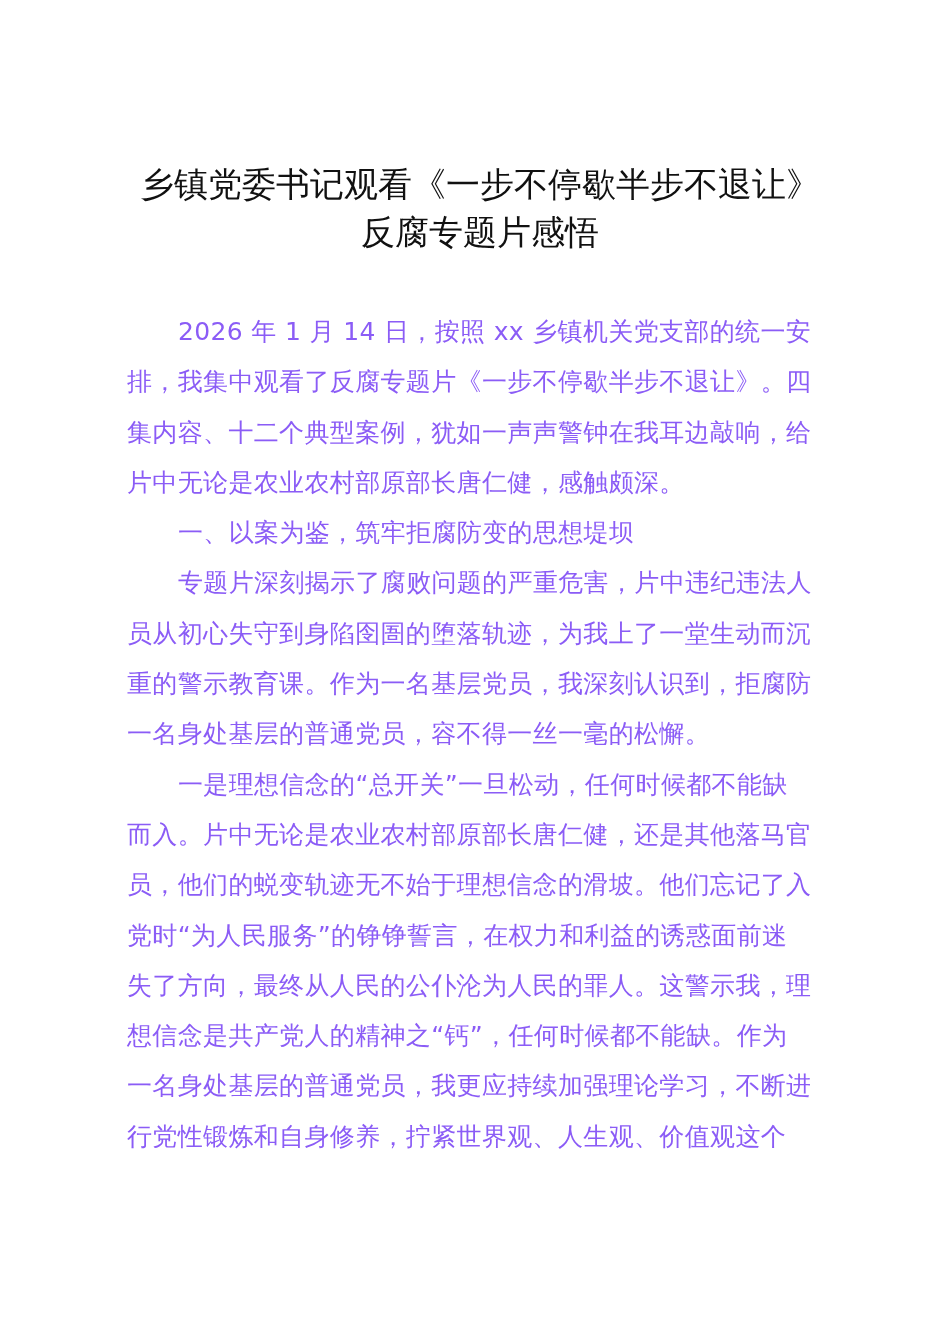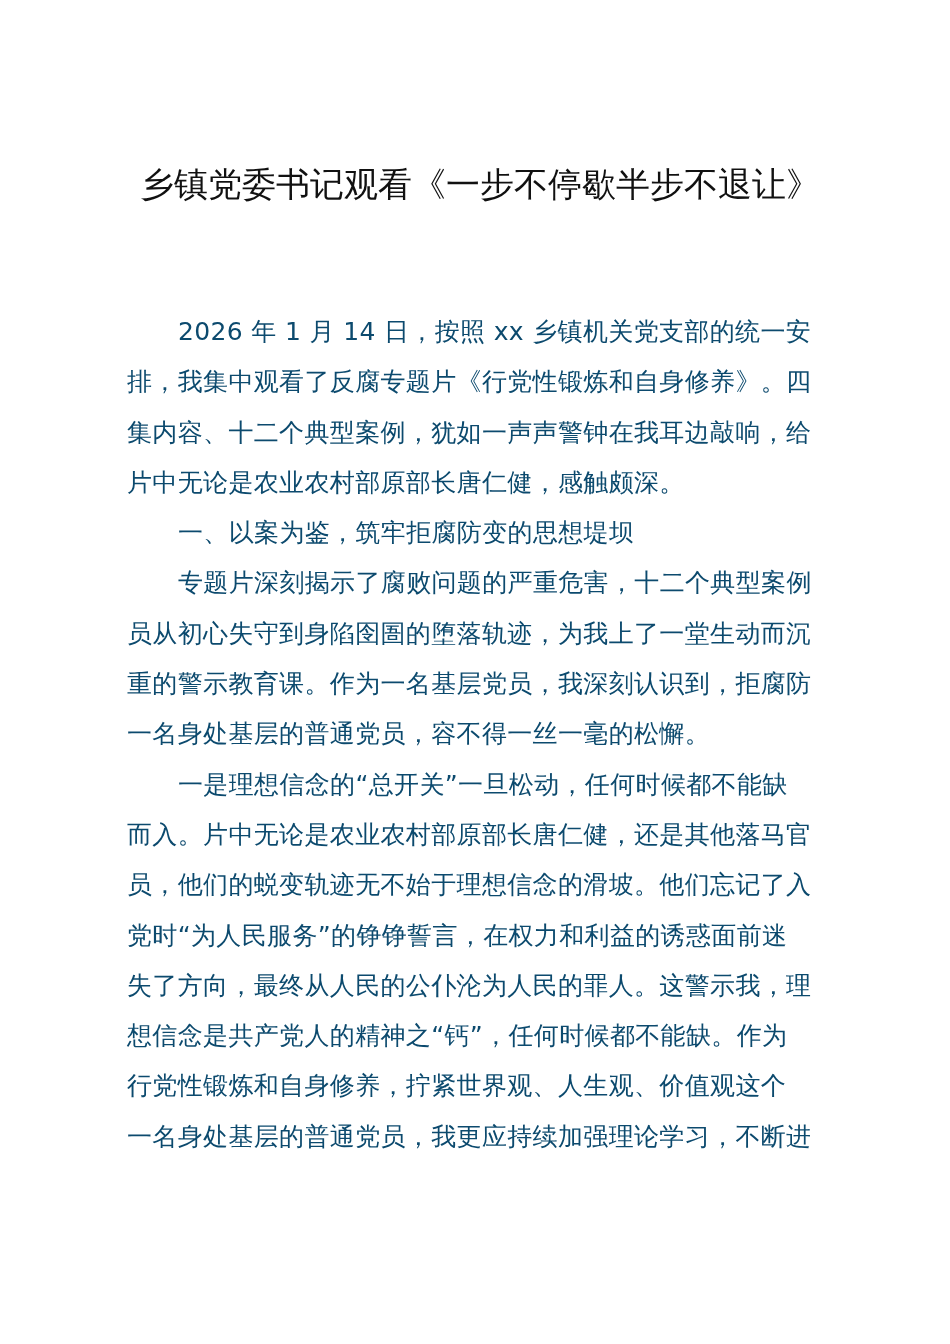--- a/index.html
+++ b/index.html
@@ -44,66 +44,67 @@
     top: 307px;
     width: 706px;
   }
   .para {
     font-size: 25px;
     line-height: 50.3px;
     margin: 0;
     text-align: justify;
     text-indent: 2.05em;
     letter-spacing: 0.35px;
-    color: #0c4a6e;
+    color: #8b5cf6;
   }
   .line {
     display: block;
     white-space: nowrap;
   }
   .para .line.indent {
     padding-left: 51px;
   }
   .para.no-indent { text-indent: 0; }
   .para .line { text-indent: 0; }
 </style>
 </head>
 <body>
 
 <div class="page">
 
   <div class="title-block">
     <span class="title-line">乡镇党委书记观看《一步不停歇半步不退让》</span>
+    <span class="title-line">反腐专题片感悟</span>
   </div>
 
   <div class="body-block">
 
     <p class="para no-indent">
       <span class="line indent">2026 年 1 月 14 日，按照 xx 乡镇机关党支部的统一安</span>
-      <span class="line">排，我集中观看了反腐专题片《行党性锻炼和自身修养》。四</span>
+      <span class="line">排，我集中观看了反腐专题片《一步不停歇半步不退让》。四</span>
       <span class="line">集内容、十二个典型案例，犹如一声声警钟在我耳边敲响，给</span>
       <span class="line">片中无论是农业农村部原部长唐仁健，感触颇深。</span>
     </p>
 
     <p class="para no-indent">
       <span class="line indent">一、以案为鉴，筑牢拒腐防变的思想堤坝</span>
     </p>
 
     <p class="para no-indent">
-      <span class="line indent">专题片深刻揭示了腐败问题的严重危害，十二个典型案例</span>
+      <span class="line indent">专题片深刻揭示了腐败问题的严重危害，片中违纪违法人</span>
       <span class="line">员从初心失守到身陷囹圄的堕落轨迹，为我上了一堂生动而沉</span>
       <span class="line">重的警示教育课。作为一名基层党员，我深刻认识到，拒腐防</span>
       <span class="line">一名身处基层的普通党员，容不得一丝一毫的松懈。</span>
     </p>
 
     <p class="para no-indent">
       <span class="line indent">一是理想信念的“总开关”一旦松动，任何时候都不能缺</span>
       <span class="line">而入。片中无论是农业农村部原部长唐仁健，还是其他落马官</span>
       <span class="line">员，他们的蜕变轨迹无不始于理想信念的滑坡。他们忘记了入</span>
       <span class="line">党时“为人民服务”的铮铮誓言，在权力和利益的诱惑面前迷</span>
       <span class="line">失了方向，最终从人民的公仆沦为人民的罪人。这警示我，理</span>
       <span class="line">想信念是共产党人的精神之“钙”，任何时候都不能缺。作为</span>
+      <span class="line">一名身处基层的普通党员，我更应持续加强理论学习，不断进</span>
       <span class="line">行党性锻炼和自身修养，拧紧世界观、人生观、价值观这个</span>
-      <span class="line">一名身处基层的普通党员，我更应持续加强理论学习，不断进</span>
     </p>
 
   </div>
 </div>
 
 </body></html>

